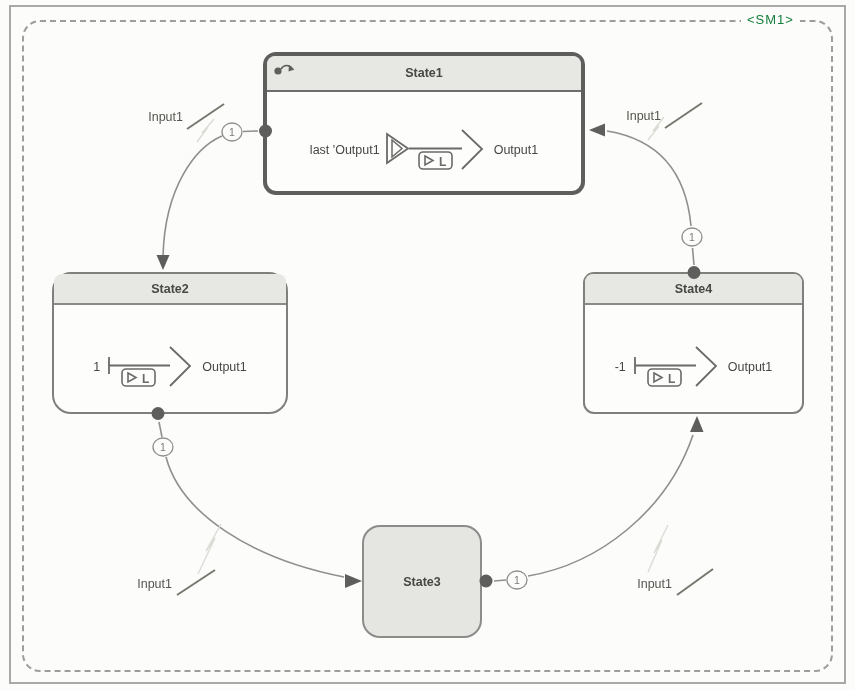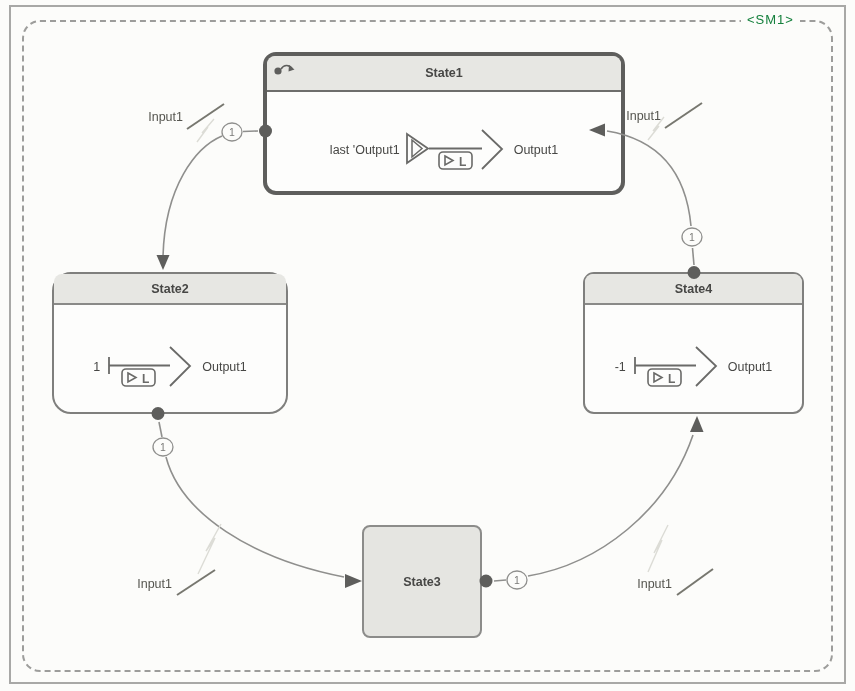--- a/index.html
+++ b/index.html
@@ -34,30 +34,30 @@
   .state-header{
     position:relative; background:var(--header-fill);
     display:flex; align-items:center; justify-content:center;
     font-size:12.5px; font-weight:bold; color:var(--text);
     border-radius:8px 8px 0 0;
   }
   .state-body{
     flex:1; display:flex; align-items:center; justify-content:center;
     gap:6px; font-size:12.5px; color:var(--text); white-space:nowrap;margin-top:16px;
   }
-  #state1{ left:263px; top:52px; width:362px; height:143px;
+  #state1{ left:263px; top:52px; width:322px; height:143px;
     border:4px solid var(--state1-border); border-radius:13px;}
   #state1 .state-header{ height:34px; border-bottom:2px solid #6e6e6c;}
   #state2{ left:52px; top:272px; width:236px; height:142px;
     border:2px solid var(--state-border); border-radius:19px;}
   #state4{ left:583px; top:272px; width:221px; height:142px;
     border:2px solid var(--state-border); border-radius:11px;text-align:right;}
   #state2 .state-header,#state4 .state-header{ height:29px; border-bottom:2px solid #8a8a88;}
   #state3{ left:362px; top:525px; width:120px; height:113px;
-    border:2px solid #8c8c8a; border-radius:8px; background:var(--state3-fill);
+    border:2px solid #8c8c8a; border-radius:18px; background:var(--state3-fill);
     align-items:center; justify-content:center; flex-direction:row;
     font-size:12.5px; font-weight:bold; color:var(--text);
   }
   .entry-icon{ position:absolute; left:6px; top:5px; }
   .overlay{ position:absolute; left:0; top:0; z-index:4; pointer-events:none; }
   .overlay [data-interactable="true"]{ pointer-events:auto; }
   svg text{ font-family:"Liberation Sans", sans-serif; }
   .trigger-text{ font-size:12.5px; fill:var(--label); }
   .prio-text{ font-size:10.5px; fill:#7a7a78; }
 </style>

